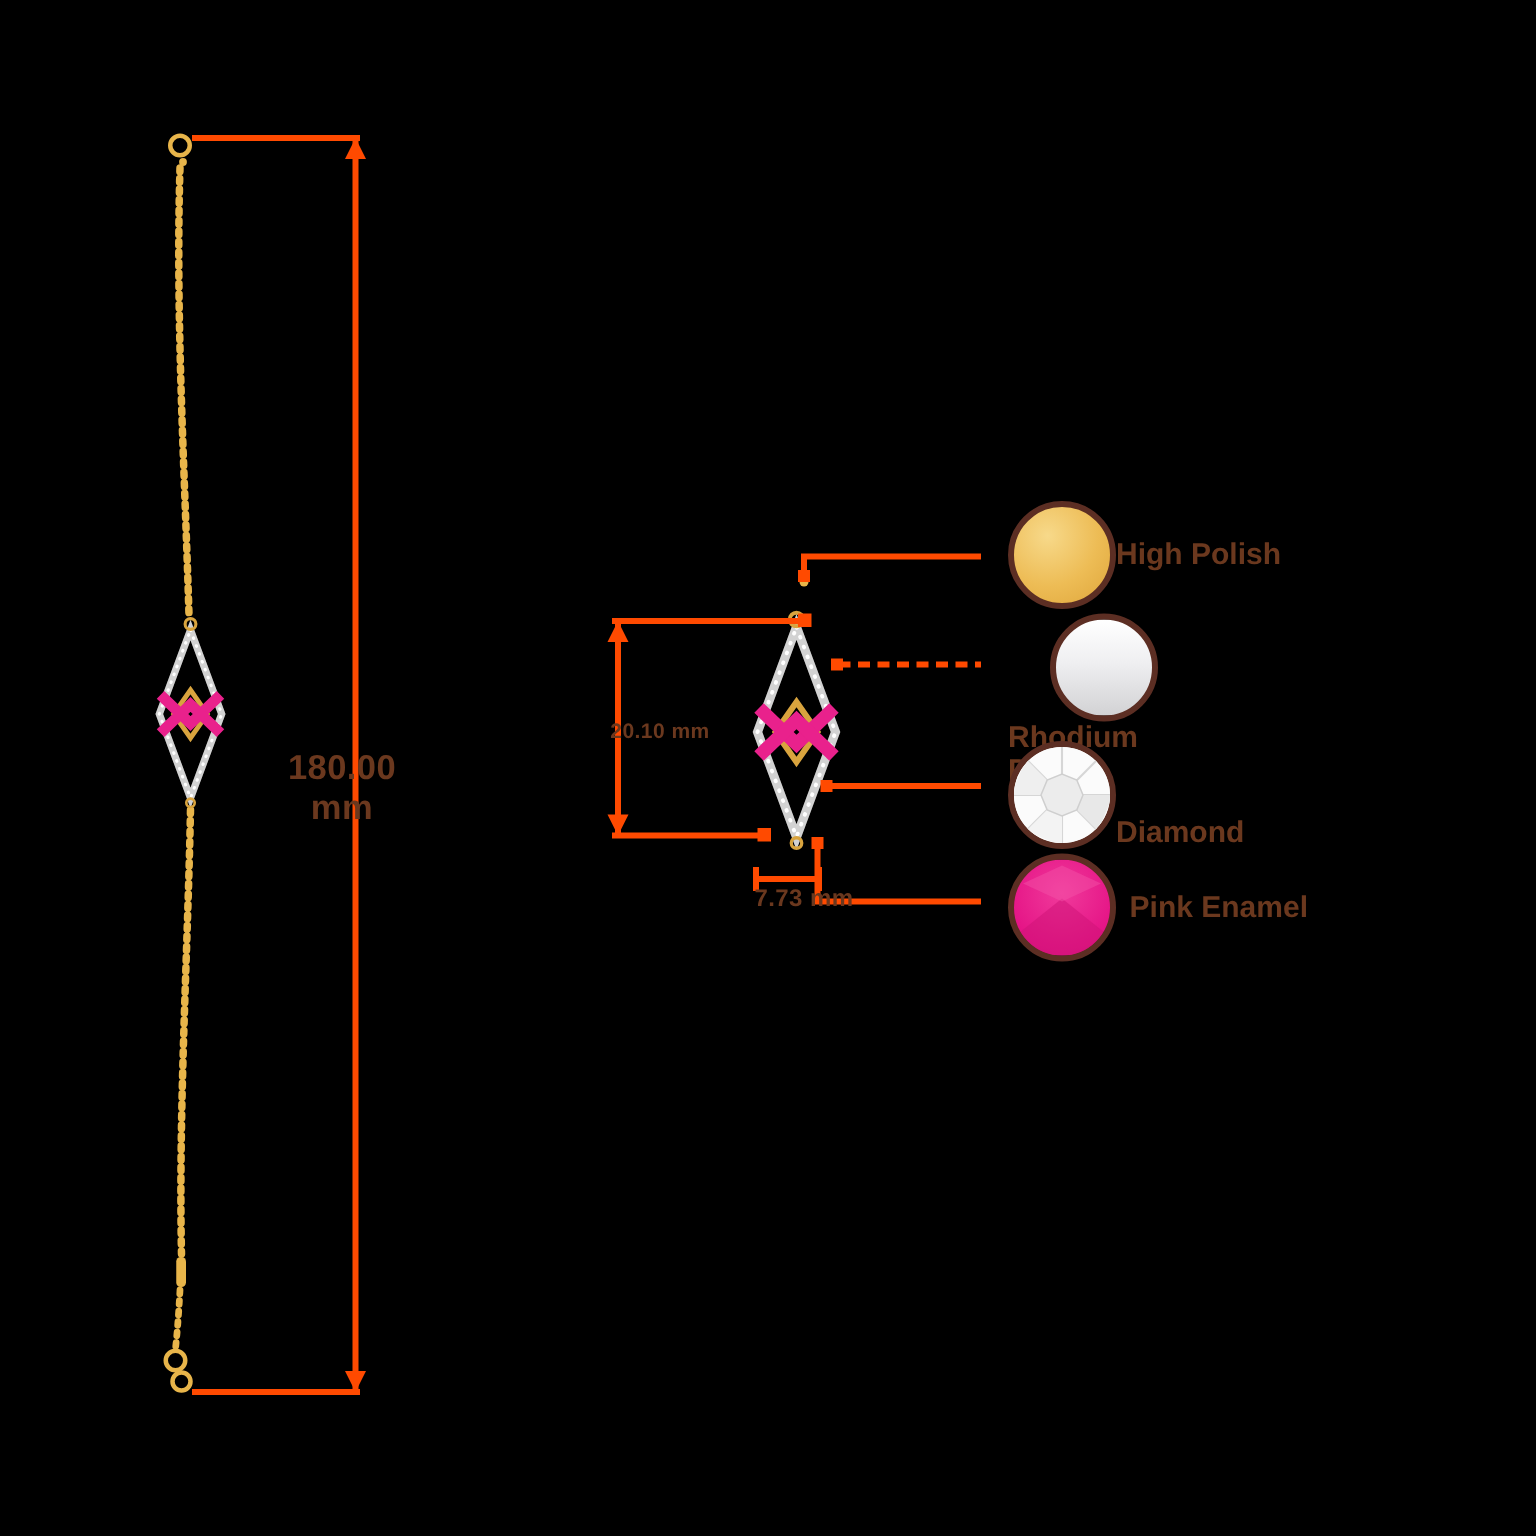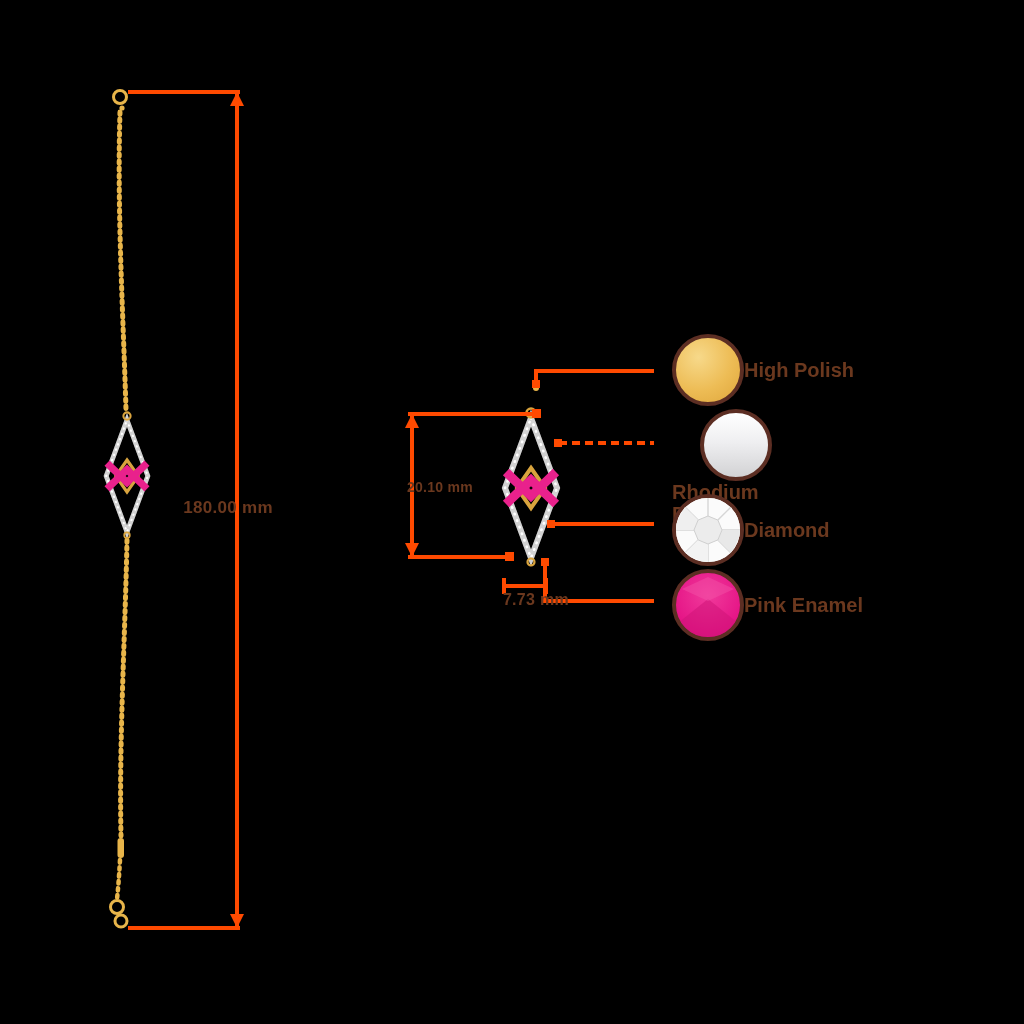--- a/index.html
+++ b/index.html
@@ -6,21 +6,21 @@
   .canvas{
     position:relative;
     width:1024px;height:1024px;
     background:#000;
     overflow:hidden;
     font-family:"Liberation Sans", sans-serif;
   }
   .canvas svg.scene{position:absolute;left:0;top:0;z-index:1;}
   .dim-label{
     position:absolute;z-index:3;
-    color:#6B381E;font-weight:bold;font-size:17px;
+    color:#6B381E;font-weight:bold;font-size:23px;
     text-align:center;letter-spacing:.3px;
   }
   .material-row{
     position:absolute;z-index:3;left:672px;
     display:flex;align-items:center;
   }
   .swatch{
     width:72px;height:72px;border-radius:50%;
     border:4px solid #5C2E23;box-sizing:border-box;
     flex:0 0 auto;position:relative;overflow:hidden;
@@ -126,21 +126,21 @@
   <div class="material-row" style="top:334px;">
     <div class="swatch swatch-gold"></div>
     <div class="material-label">High Polish</div>
   </div>
 
   <div class="material-row" style="top:409px;flex-direction:column;">
     <div class="swatch swatch-rhodium"></div>
     <div class="material-label">Rhodium Plating</div>
   </div>
 
-  <div class="material-row" style="top:494px;">
+  <div class="material-row" style="top:494px;align-items:flex-end;">
     <div class="swatch swatch-diamond">
       <svg width="72" height="72" viewBox="-36 -36 72 72">
         <circle cx="0" cy="0" r="36" fill="#FBFBFB"></circle>
         <g stroke="#D6D6D6" stroke-width="1.4">
           <line x1="14" y1="0" x2="34" y2="0"></line>
           <line x1="-14" y1="0" x2="-34" y2="0"></line>
           <line x1="0" y1="14" x2="0" y2="34"></line>
           <line x1="0" y1="-14" x2="0" y2="-34"></line>
           <line x1="9.9" y1="9.9" x2="24" y2="24"></line>
           <line x1="-9.9" y1="9.9" x2="-24" y2="24"></line>
@@ -149,21 +149,21 @@
         </g>
         <polygon points="14,0 9.9,9.9 24,24 34,0" fill="#E8E8E8"></polygon>
         <polygon points="-14,0 -9.9,-9.9 -24,-24 -34,0" fill="#EFEFEF"></polygon>
         <polygon points="0,14 -9.9,9.9 -24,24 0,34" fill="#F3F3F3"></polygon>
         <polygon points="14,0 9.9,-9.9 0,-14 -9.9,-9.9 -14,0 -9.9,9.9 0,14 9.9,9.9" fill="#ECECEC" stroke="#CFCFCF" stroke-width="1"></polygon>
       </svg>
     </div>
     <div class="material-label">Diamond</div>
   </div>
 
-  <div class="material-row" style="top:569px;">
+  <div class="material-row" style="top:569px;text-align:right;">
     <div class="swatch swatch-pink">
       <svg width="72" height="72" viewBox="-36 -36 72 72">
         <path d="M -30,18 A 36 36 0 0 0 30,18 L 0,-6 Z" fill="#CF1478" opacity="0.55"></path>
         <path d="M -26,-16 L 0,-28 L 26,-16 L 0,-4 Z" fill="#F455A8" opacity="0.45"></path>
       </svg>
     </div>
     <div class="material-label">Pink Enamel</div>
   </div>
 
 </div>

